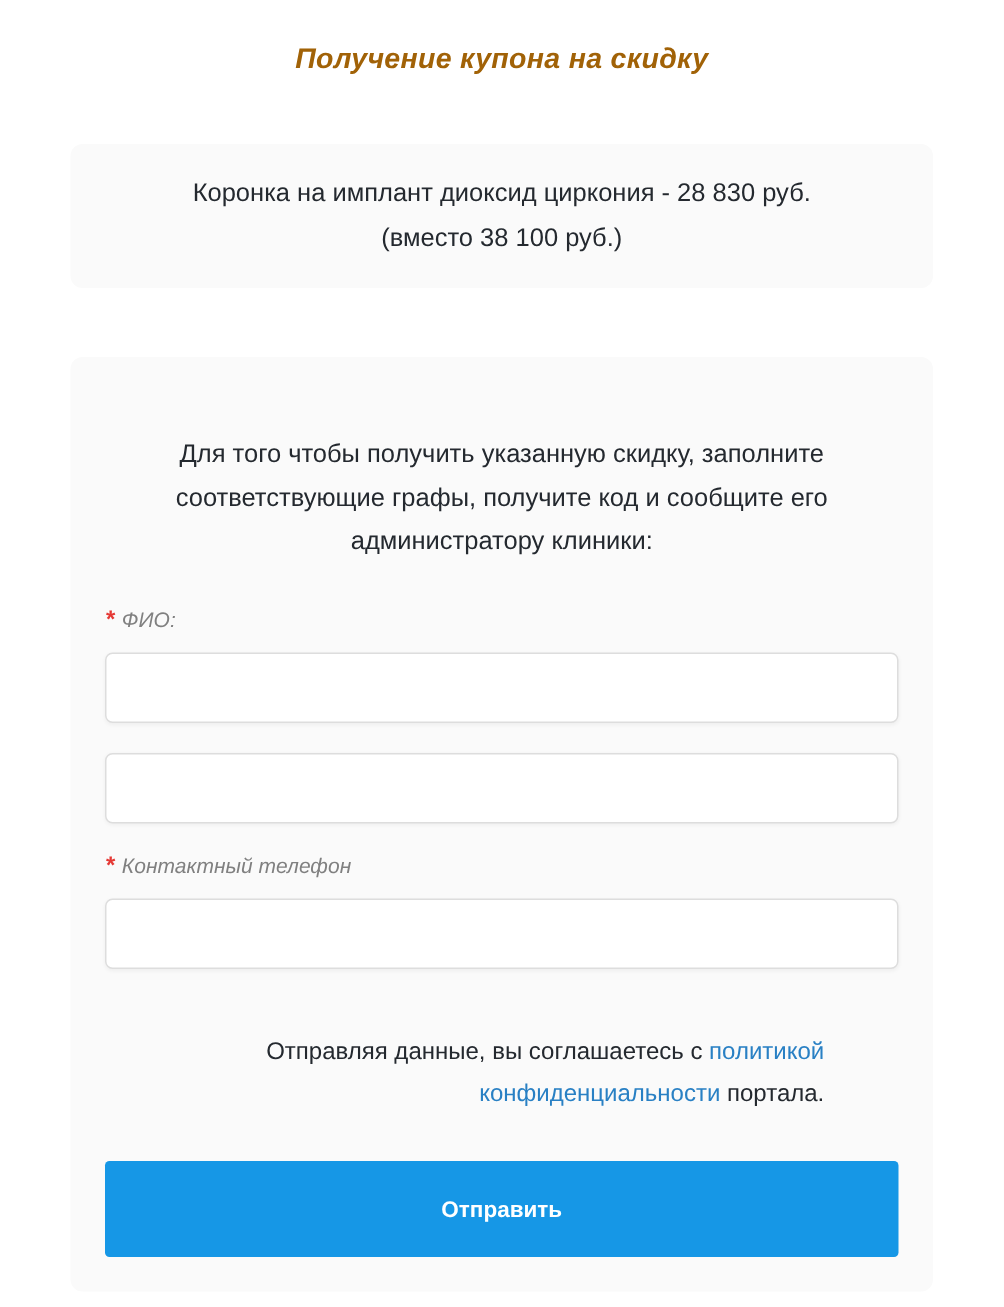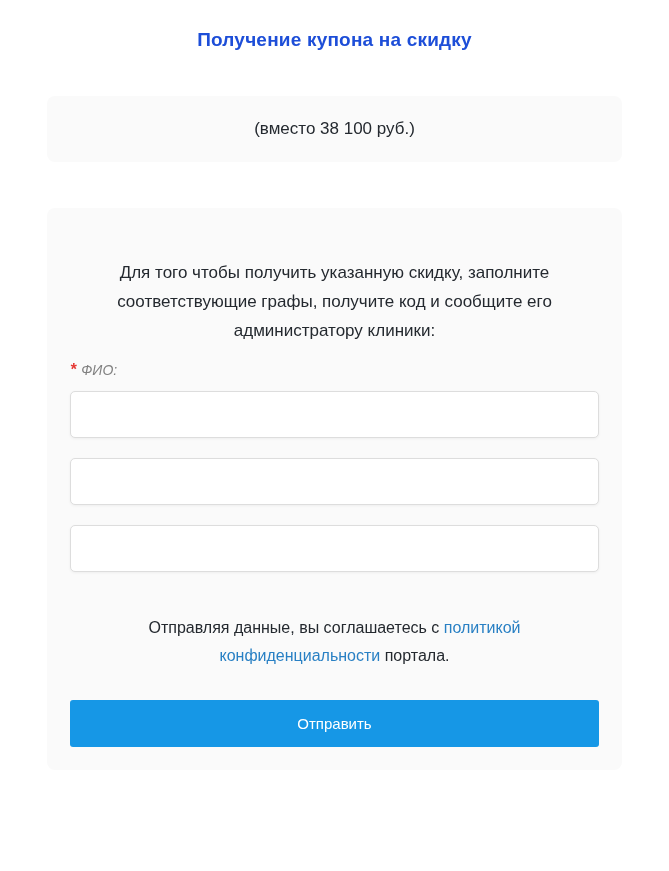--- a/index.html
+++ b/index.html
@@ -10,23 +10,24 @@
   }
   .page {
     width: 669px;
     margin: 0 auto;
     padding-top: 26px;
   }
   .title {
     text-align: center;
     font-size: 19px;
     font-weight: 700;
-    color: #1d4ed8;
+    color: #a16207;
     letter-spacing: 0.2px;
     line-height: 28px;
+    font-style: italic;
   }
   .offer-box {
     width: 575px;
     margin: 42px auto 0;
     background: #fafafa;
     border-radius: 8px;
     padding: 18px 28px;
     text-align: center;
   }
   .offer-line {
@@ -40,21 +41,21 @@
     background: #fafafa;
     border-radius: 8px;
     padding: 50px 23px 23px;
   }
   .instructions {
     font-size: 17px;
     line-height: 29px;
     text-align: center;
     color: #24292f;
     max-width: 505px;
-    margin: 0 auto 16px;
+    margin: 0 auto 30px;
   }
   .field { margin-bottom: 20px; }
   .field-label {
     display: block;
     font-size: 14px;
     color: #808080;
     margin-bottom: 12px;
     font-style: italic;
   }
   .req {
@@ -73,69 +74,74 @@
     box-shadow: 0 1px 3px rgba(0,0,0,0.05);
     font-family: "Liberation Sans", "DejaVu Sans", sans-serif;
     font-size: 16px;
     color: #24292f;
     padding: 0 14px;
     outline: none;
   }
   .consent {
     margin: 42px auto 30px;
     max-width: 430px;
-    text-align: center;
+    text-align: right;
     font-size: 16px;
     line-height: 28px;
     color: #24292f;
   }
   .consent-link {
     color: #2980c4;
     text-decoration: none;
   }
   .submit-btn {
     display: block;
     width: 100%;
-    height: 47px;
+    height: 64px;
     background: #1697e6;
     border: none;
     border-radius: 3px;
     color: #ffffff;
     font-family: "Liberation Sans", "DejaVu Sans", sans-serif;
     font-size: 15px;
     cursor: pointer;
+    font-weight: bold;
   }
 </style>
 </head>
 <body>
 
 <div class="page">
 
   <h1 class="title">Получение купона на скидку</h1>
 
   <section class="offer-box">
+    <p class="offer-line">Коронка на имплант диоксид циркония - 28 830 руб.</p>
     <p class="offer-line">(вместо 38 100 руб.)</p>
   </section>
 
   <section class="form-card">
 
     <p class="instructions">Для того чтобы получить указанную скидку, заполните соответствующие графы, получите код и сообщите его администратору клиники:</p>
 
     <div class="field">
       <label class="field-label">
         <span class="req">*</span><span>ФИО:</span>
       </label>
       <input class="text-input" type="text" value="" style="">
     </div>
 
     <div class="field">
       <input class="text-input" type="text" value="" style="">
     </div>
 
     <div class="field">
+      <label class="field-label">
+        <span class="req">*</span><span>Контактный телефон</span>
+      </label>
       <input class="text-input" type="text" value="" style="">
     </div>
 
     <p class="consent"><span>Отправляя данные, вы соглашаетесь с </span><a href="#" class="consent-link">политикой конфиденциальности</a><span> портала.</span></p>
 
     <button type="submit" class="submit-btn">Отправить</button>
 
   </section>
 
 </div>

